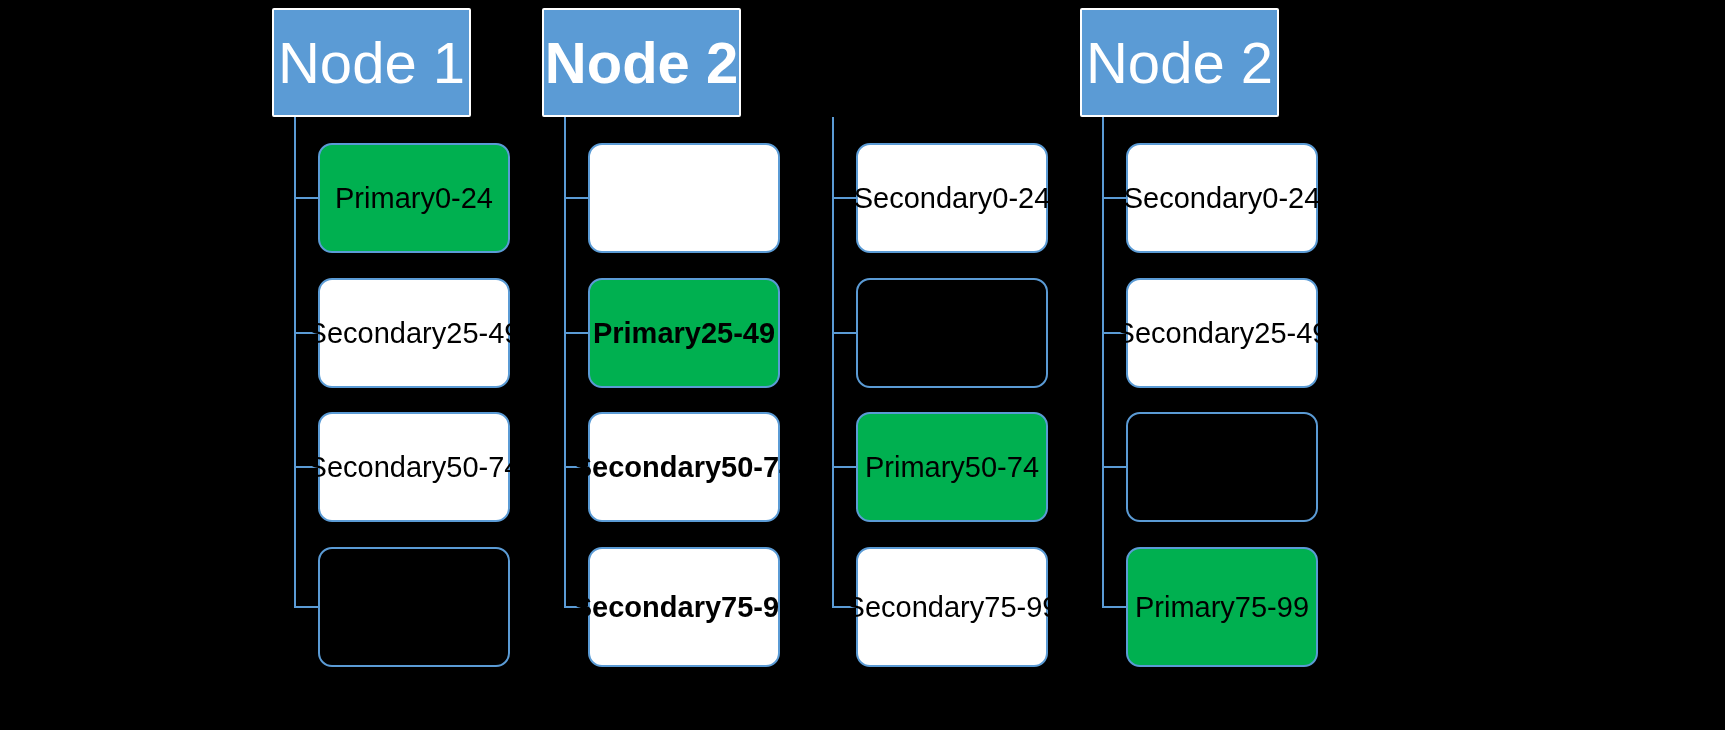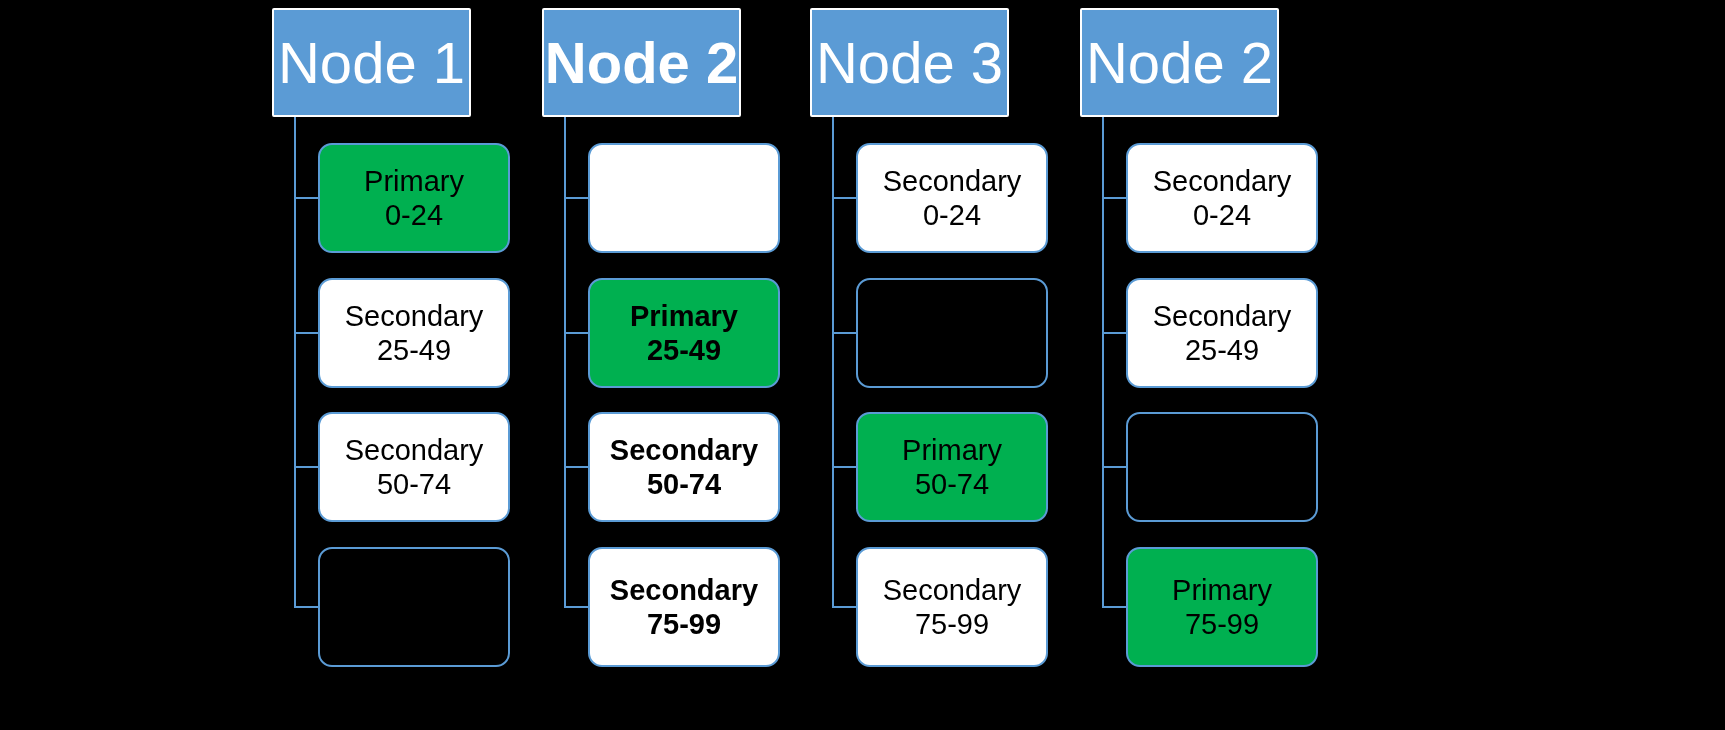--- a/index.html
+++ b/index.html
@@ -65,21 +65,21 @@
 
   
   .child-box {
     position: absolute;
     left: 78px;
     width: 192px;
     box-sizing: border-box;
     border: 2px solid #5B9BD5;
     border-radius: 14px;
     display: flex;
-    flex-direction: column;
+    flex-direction: row;
     align-items: center;
     justify-content: center;
     text-align: center;
   }
   .child-box .role,
   .child-box .range {
     color: #000000;
     font-size: 29px;
     line-height: 1.18;
     white-space: nowrap;
@@ -133,23 +133,20 @@
         <div class="role">Secondary</div>
         <div class="range">50-74</div>
       </div>
       <div class="stub" style="top: 606px;"></div>
       <div class="child-box fill-orange" style="top: 547px; height: 120px;">
         <div class="role">Secondary</div>
         <div class="range">75-99</div>
       </div>
     </div>
     <div class="node-column" style="left: 778px;">
-      <div class="node-header">
-        <span class="node-header-label">Node 3</span>
-      </div>
       <div class="trunk" style="height: 490px;"></div>
       <div class="stub" style="top: 197px;"></div>
       <div class="child-box fill-orange" style="top: 143px; height: 110px;">
         <div class="role">Secondary</div>
         <div class="range">0-24</div>
       </div>
       <div class="stub" style="top: 332px;"></div>
       <div class="child-box fill-none empty" style="top: 278px; height: 110px;"></div>
       <div class="stub" style="top: 466px;"></div>
       <div class="child-box fill-green" style="top: 412px; height: 110px;">

